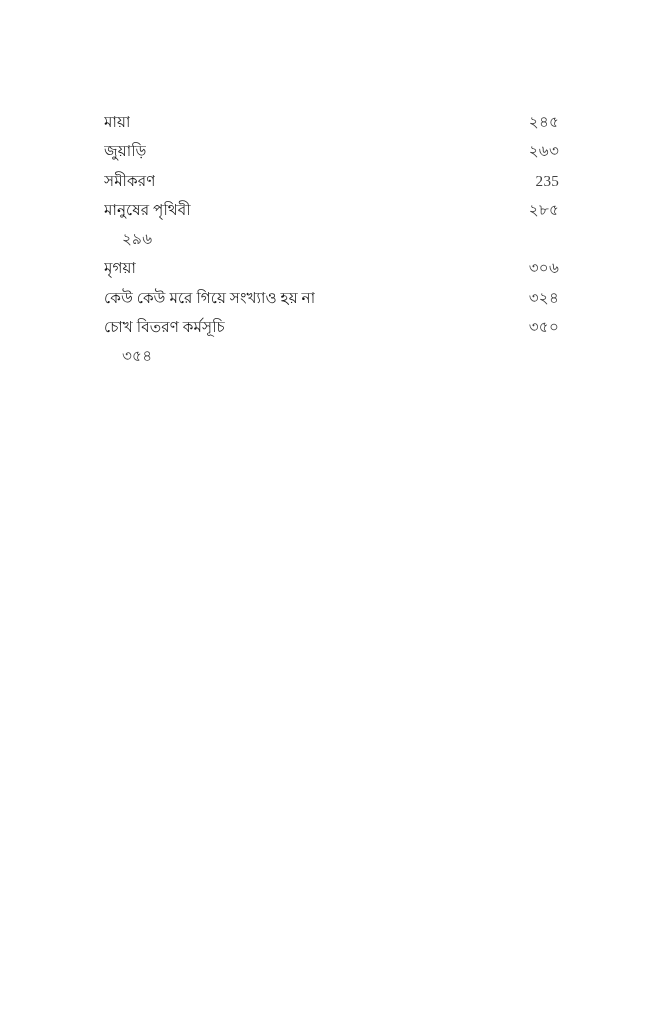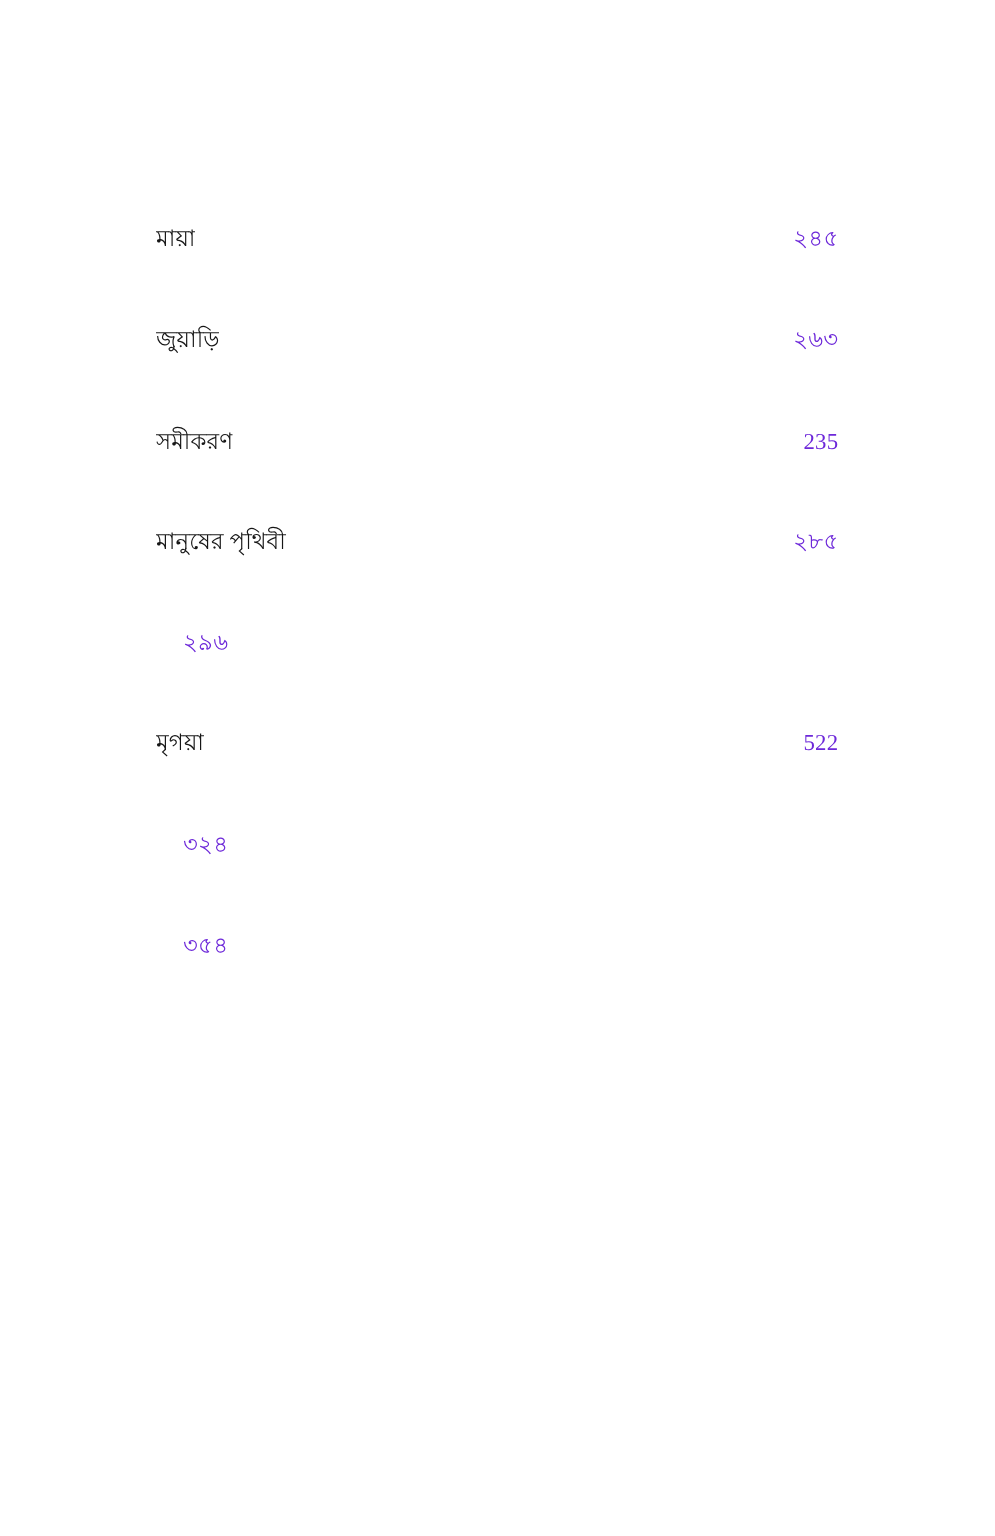--- a/index.html
+++ b/index.html
@@ -30,36 +30,35 @@
     width: 455px;
   }
 
   .toc-row {
     display: flex;
     align-items: baseline;
     justify-content: space-between;
     height: 29.3px;
     line-height: 29.3px;
     white-space: nowrap;
-    margin-top: 38px;
   }
 
   .toc-title {
     font-size: 15.2px;
     letter-spacing: 0.1px;
     color: #161616;
     text-align: left;
     flex: 0 1 auto;
     overflow: hidden;
   }
 
   .toc-page {
     font-size: 15.2px;
     letter-spacing: 0.2px;
-    color: #6d28d9;
+    color: #404040;
     text-align: right;
     flex: 0 0 auto;
     padding-left: 18px;
   }
 </style>
 </head>
 <body>
 
 <div class="page">
   <div class="toc" id="toc-list">
@@ -77,22 +76,27 @@
       </div>
       <div class="toc-row">
         <span class="toc-title">মানুষের পৃথিবী</span>
         <span class="toc-page">২৮৫</span>
       </div>
       <div class="toc-row">
         <span class="toc-page">২৯৬</span>
       </div>
       <div class="toc-row">
         <span class="toc-title">মৃগয়া</span>
-        <span class="toc-page">522</span>
+        <span class="toc-page">৩০৬</span>
       </div>
       <div class="toc-row">
+        <span class="toc-title">কেউ কেউ মরে গিয়ে সংখ্যাও হয় না</span>
         <span class="toc-page">৩২৪</span>
+      </div>
+      <div class="toc-row">
+        <span class="toc-title">চোখ বিতরণ কর্মসূচি</span>
+        <span class="toc-page">৩৫০</span>
       </div>
       <div class="toc-row">
         <span class="toc-page">৩৫৪</span>
       </div>
     </div>
 </div>
 
 </body></html>

